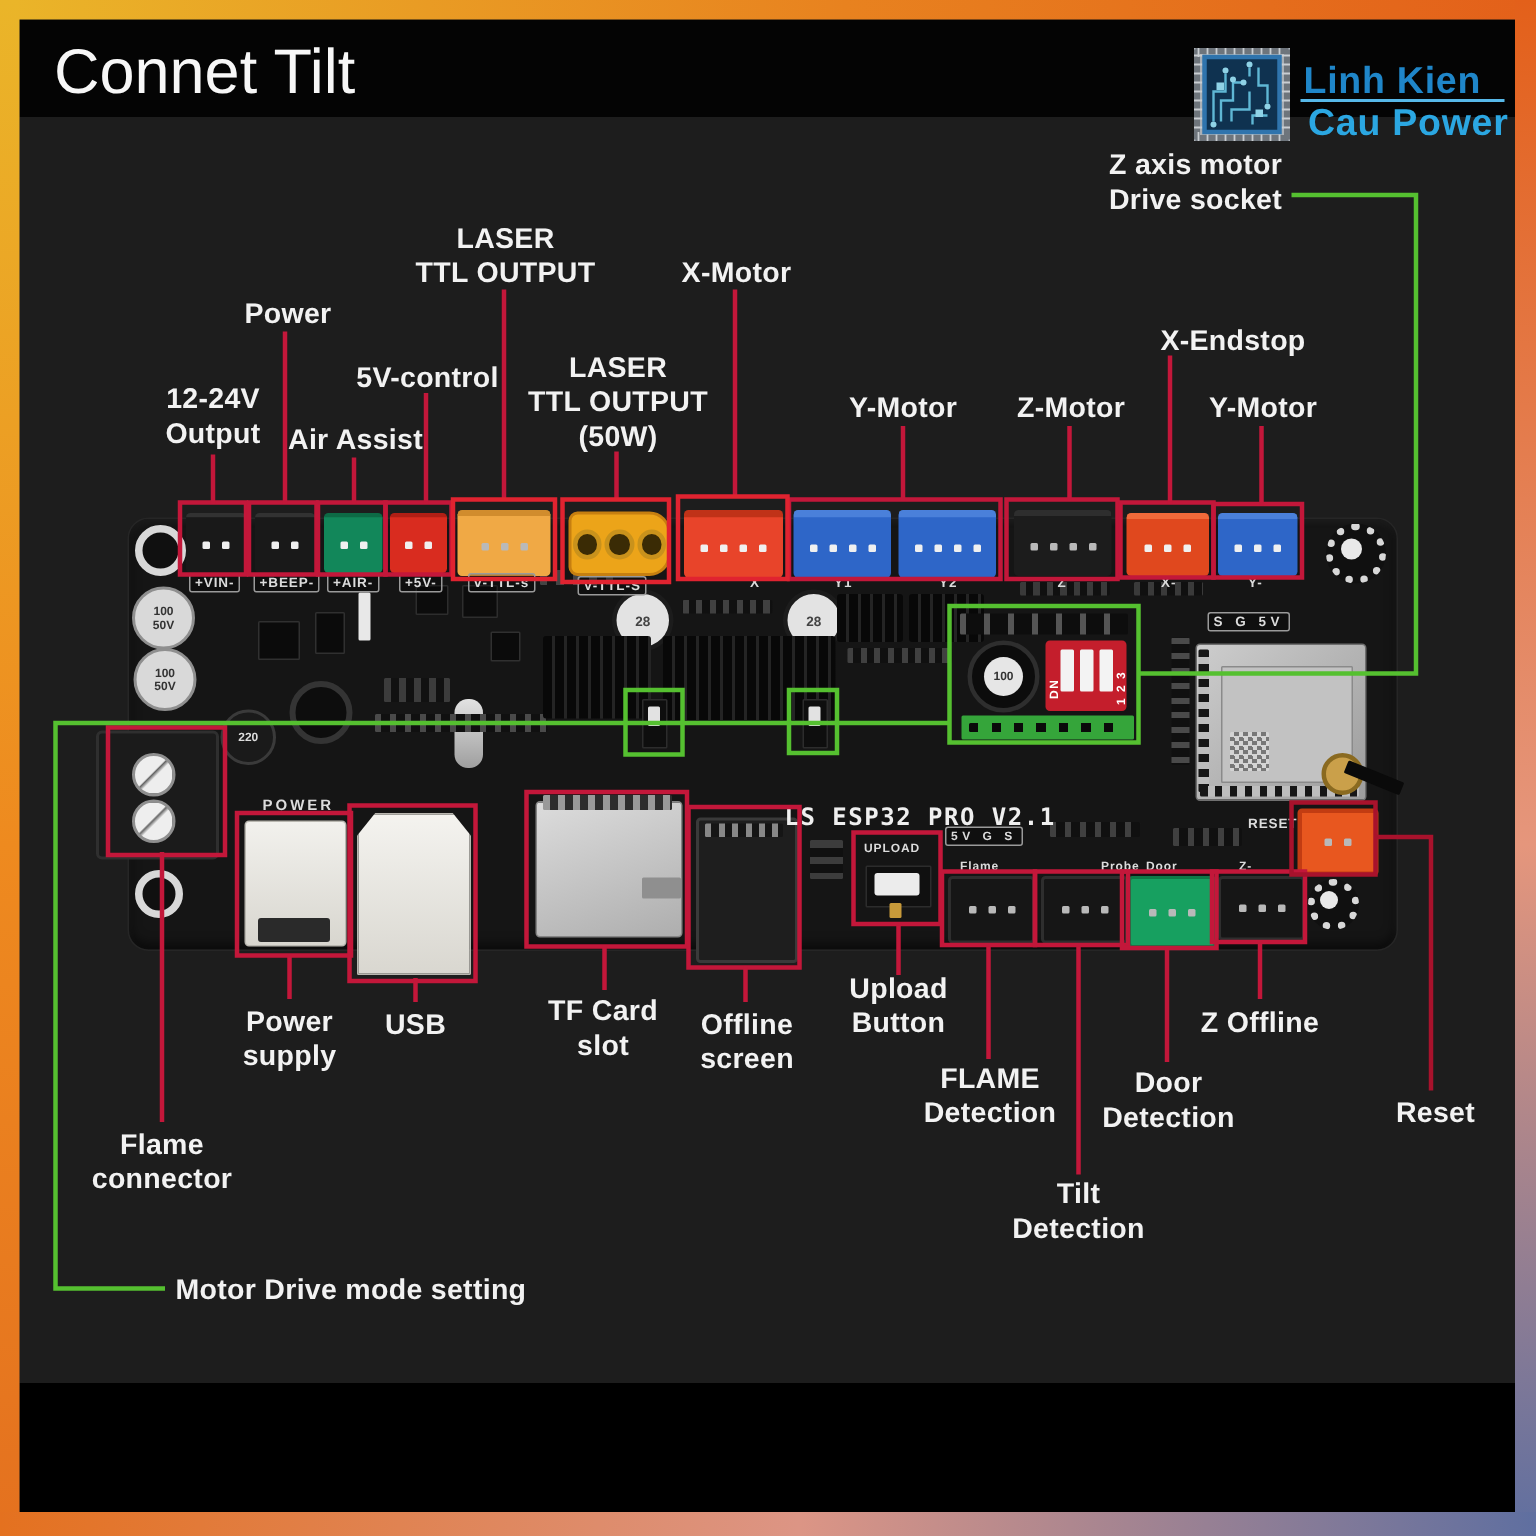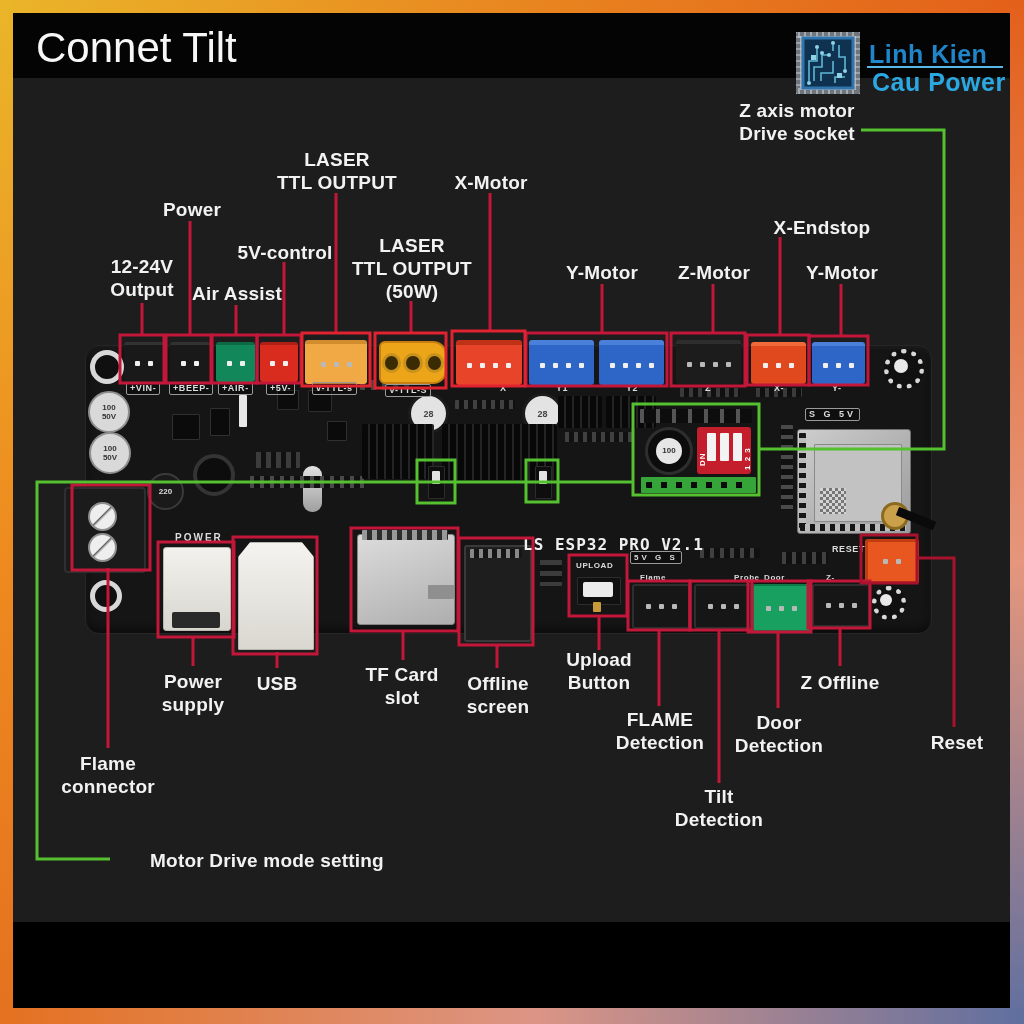--- a/index.html
+++ b/index.html
@@ -23,21 +23,21 @@
   .pin.dim{background:#b9b9b9}
   .cap{position:absolute;border-radius:50%;z-index:4;display:flex;align-items:center;justify-content:center;
        text-align:center;white-space:pre-line}
   .silk{position:absolute;color:#dcdcdc;font:bold 9px/11px "Liberation Sans",sans-serif;z-index:5;letter-spacing:.6px}
   .silkbox{border:1px solid #9a9a9a;border-radius:2px;padding:0 3px;background:rgba(0,0,0,.25)}
   .smd{position:absolute;z-index:3;border-radius:1px}
   .fins{position:absolute;z-index:4;border-radius:2px;
         background:repeating-linear-gradient(90deg,#080808 0 6px,#242424 6px 8px)}
   .lbl{position:absolute;color:#f2f2f2;font:bold 19px/23px "Liberation Sans",sans-serif;text-align:center;
        white-space:pre-line;z-index:7;letter-spacing:.2px}
-  .lbl.left{text-align:center}
+  .lbl.left{text-align:left}
   svg.overlay{position:absolute;left:0;top:0;z-index:6;pointer-events:none}
   .vtext{position:absolute;color:#fff;font:bold 8px/8px "Liberation Sans",sans-serif;z-index:5;
          transform:rotate(-90deg);transform-origin:left top;letter-spacing:1px}
 </style>
 </head>
 <body>
 
 <div class="strip" style="left:0;top:0;width:1024px;height:13px;background:linear-gradient(to right,#eab529,#e8821f 55%,#e3601a)"></div>
 <div class="strip" style="left:0;top:0;width:13px;height:1024px;background:linear-gradient(to bottom,#eab529,#ee8a1f 55%,#e4711f)"></div>
 <div class="strip" style="left:1010px;top:0;width:14px;height:1024px;background:linear-gradient(to bottom,#e3601a,#e5967c 55%,#5f6fa0)"></div>

